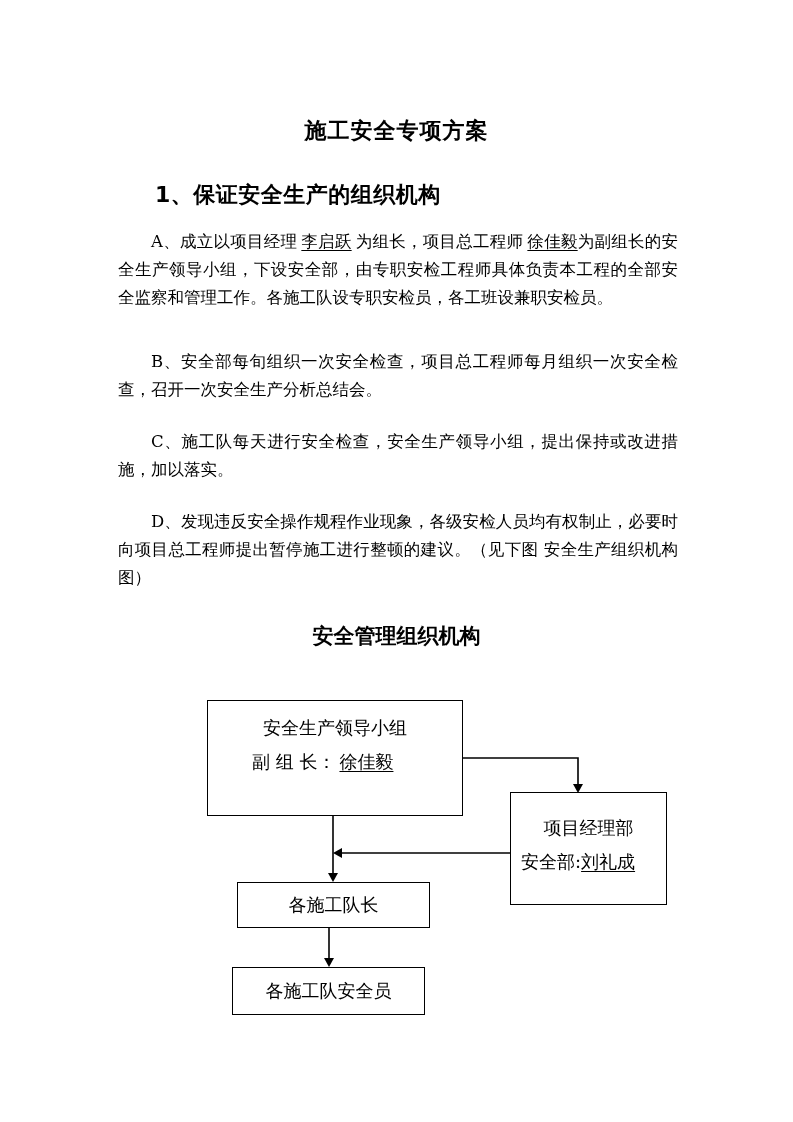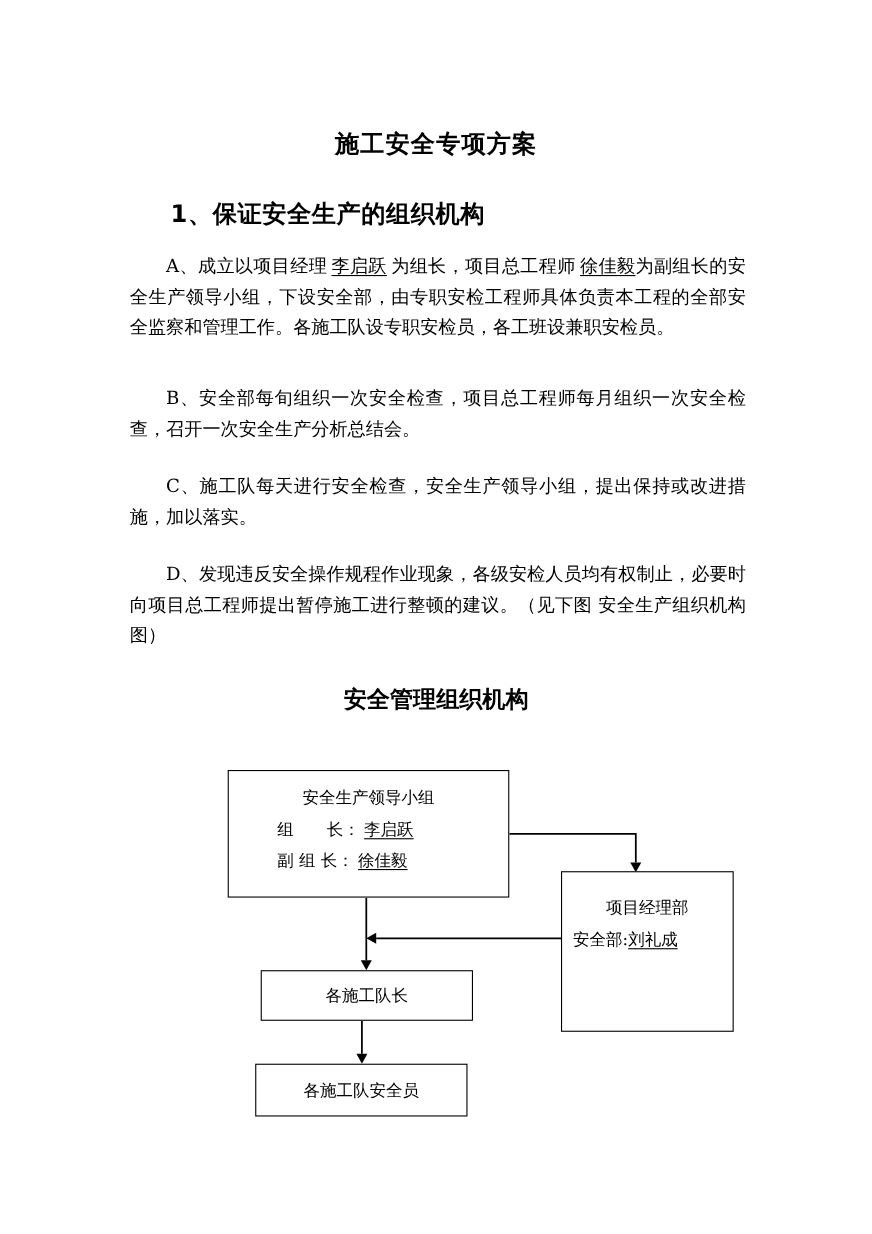--- a/index.html
+++ b/index.html
@@ -88,21 +88,21 @@
     top: 0;
     width: 793px;
     height: 1122px;
     pointer-events: none;
   }
   .node {
     position: absolute;
     border: 1.4px solid #000;
     box-sizing: border-box;
     background: #fff;
-    font-size: 15px;
+    font-size: 18px;
     line-height: 1.9;
   }
   .node .line {
     white-space: pre;
   }
 
   #node-leadgroup {
     left: 207px;
     top: 700px;
     width: 256px;
@@ -113,21 +113,21 @@
   #node-leadgroup .line.l2,
   #node-leadgroup .line.l3 {
     text-align: left;
     padding-left: 44px;
   }
 
   #node-pmdept {
     left: 510px;
     top: 792px;
     width: 157px;
-    height: 146px;
+    height: 113px;
     padding-top: 18px;
   }
   #node-pmdept .line.l1 { text-align: center; }
   #node-pmdept .line.l2 { text-align: left; padding-left: 10px; }
 
   #node-teamleader {
     left: 237px;
     top: 882px;
     width: 193px;
     height: 46px;
@@ -208,21 +208,20 @@
       </g>
 
       <g>
         <path d="M329,928 L329,958" stroke="#000" stroke-width="1.6" fill="none"></path>
         <path d="M324,958 L334,958 L329,967 Z" fill="#000"></path>
       </g>
     </svg>
 
     <div class="node" id="node-leadgroup">
       <div class="line l1">安全生产领导小组</div>
-      <div class="line l2"><span>组　　长：</span><span class="uline pad-l pad-r">李启跃</span></div>
       <div class="line l3"><span>副 组 长：</span><span class="uline pad-l pad-r">徐佳毅</span></div>
     </div>
 
     <div class="node" id="node-pmdept">
       <div class="line l1">项目经理部</div>
       <div class="line l2"><span>安全部:</span><span class="uline">刘礼成</span></div>
     </div>
 
     <div class="node" id="node-teamleader">
       <div class="line">各施工队长</div>

